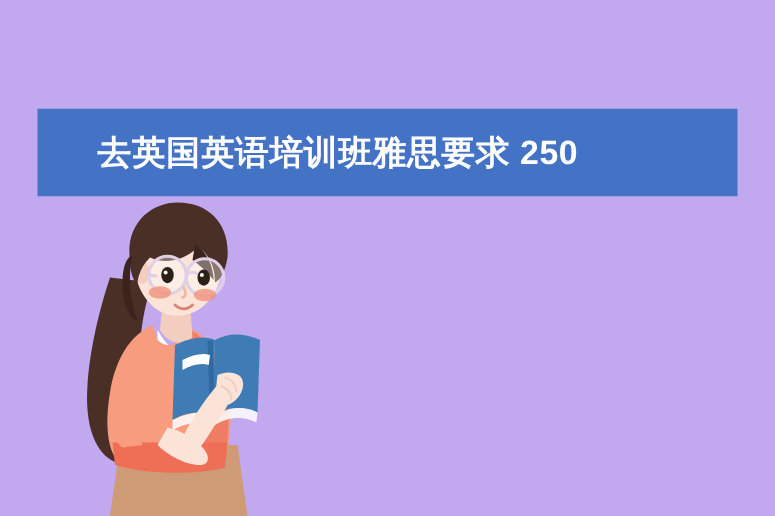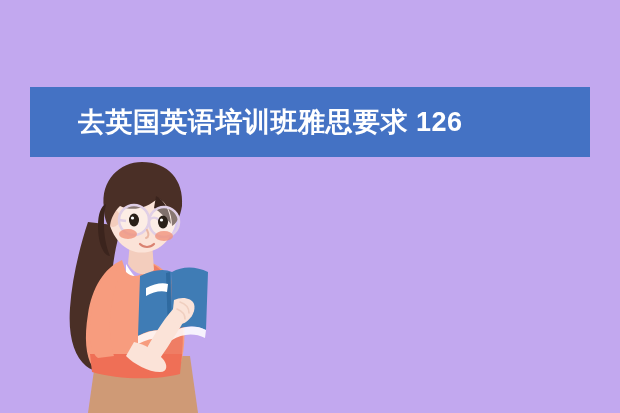--- a/index.html
+++ b/index.html
@@ -52,21 +52,21 @@
     width: 100%;
     height: 100%;
   }
 </style>
 </head>
 <body>
 
 <div class="banner-canvas">
 
   <div class="title-bar">
-    <span class="title-text">去英国英语培训班雅思要求 126</span>
+    <span class="title-text">去英国英语培训班雅思要求 250</span>
   </div>
 
   <div class="illustration">
     <svg viewBox="0 0 230 253" xmlns="http://www.w3.org/2000/svg" aria-hidden="true">
 
       <path d="M58 62 C50 86 42 118 40 148 C38 176 44 196 56 206
                C66 214 78 212 84 202 C90 190 84 168 82 146
                C80 118 84 88 92 66 Z" fill="#4a2f26"></path>
 
       <path d="M66 196 L160 196 L168 253 L58 253 Z" fill="#cf9a76"></path>

